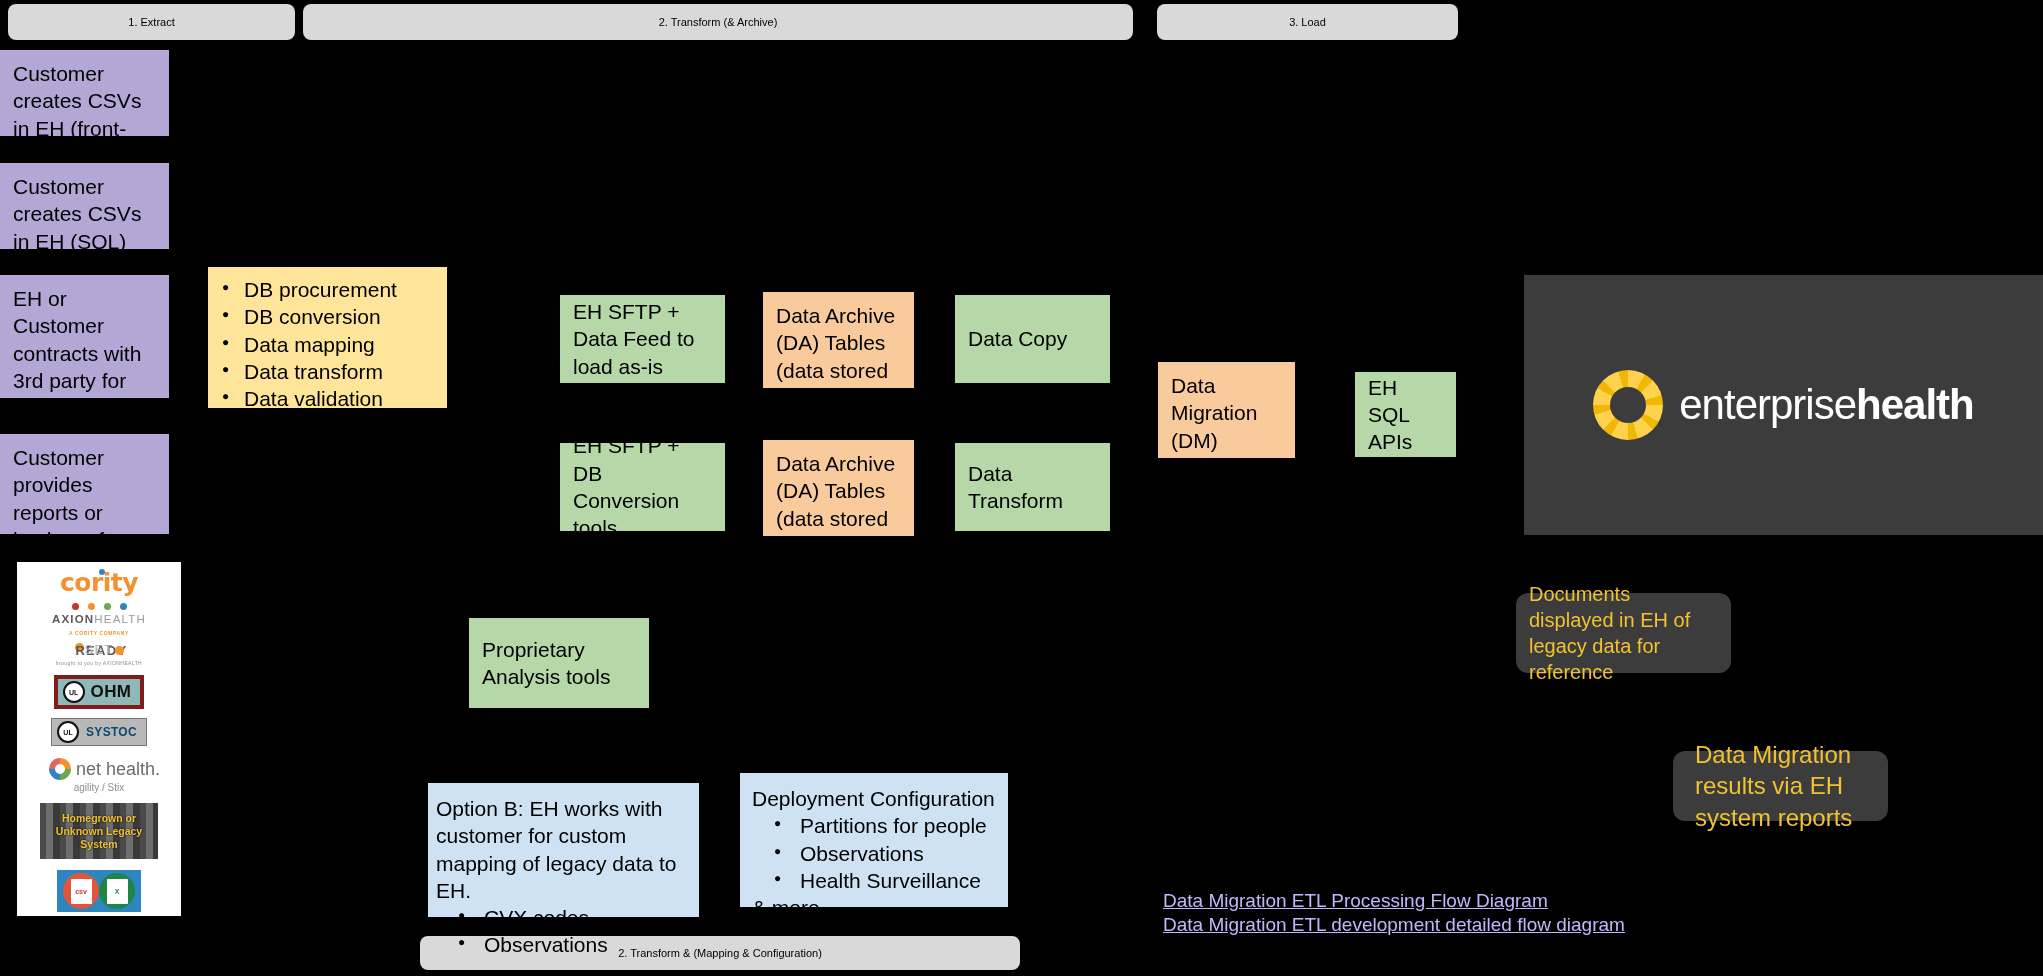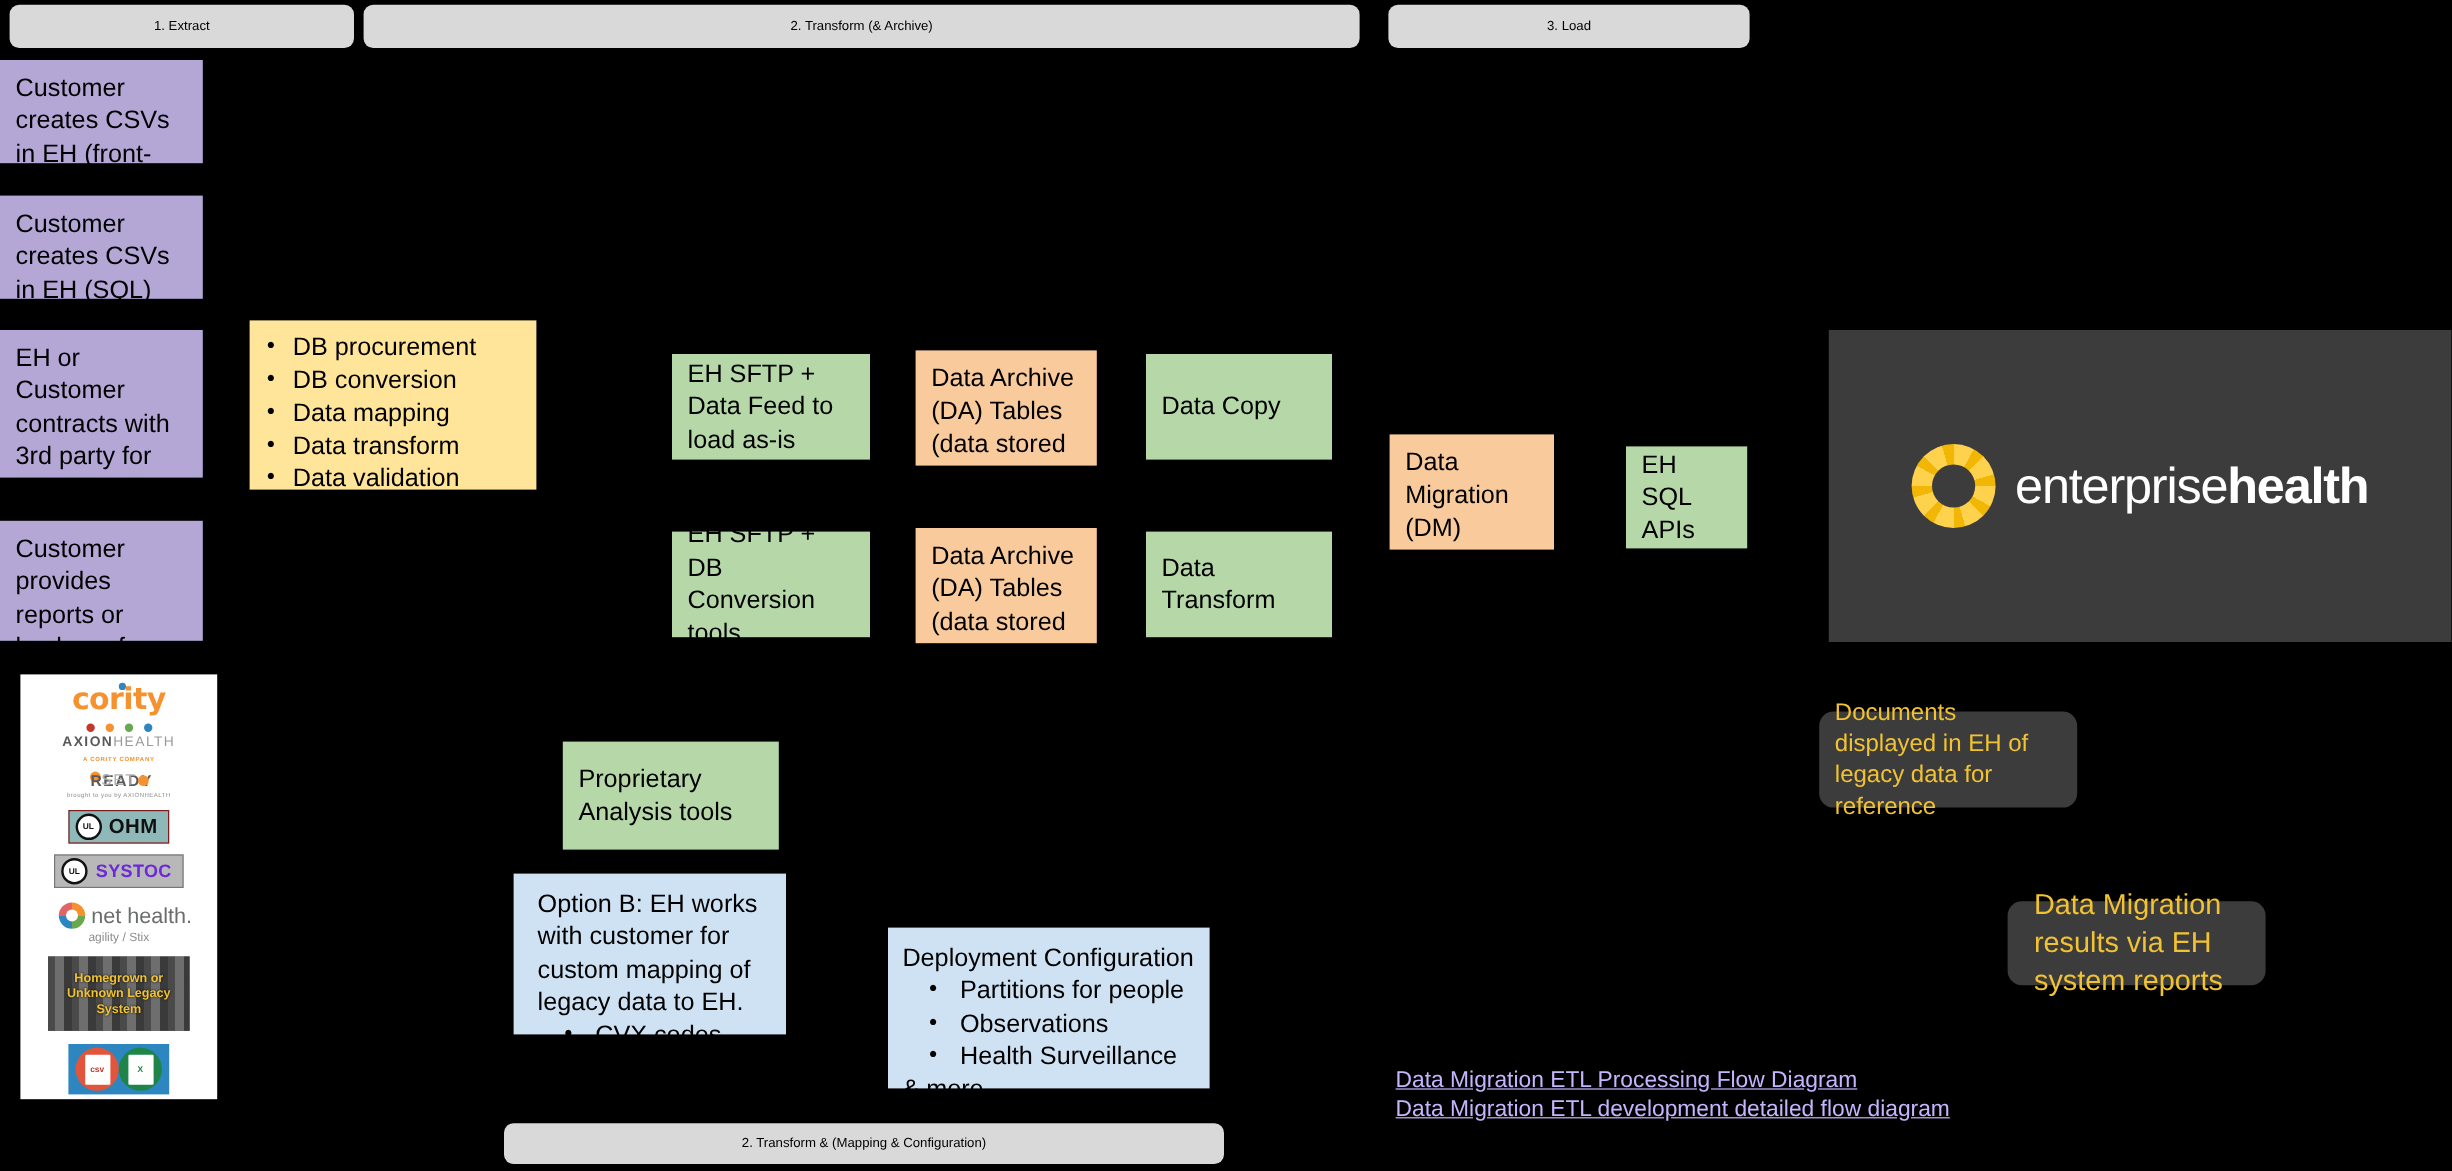--- a/index.html
+++ b/index.html
@@ -39,28 +39,28 @@
   .axdots{display:flex;gap:9px;margin-top:5px;}
   .axdots i{width:7px;height:7px;border-radius:50%;display:block;}
   .lg-axion{font-size:11.5px;letter-spacing:1.2px;color:#58595b;font-weight:700;line-height:1.2;}
   .lg-axion span{color:#9a9b9e;font-weight:500;}
   .lg-axionsub{font-size:5px;color:#f5922f;letter-spacing:.6px;font-weight:700;}
   .lg-ready{font-size:13px;letter-spacing:1.3px;color:#58595b;font-weight:700;line-height:1.2;margin-top:3px;}
   .lg-ready span{color:#b0b1b3;font-weight:400;}
   .lg-ready em{display:inline-block;width:9px;height:9px;border-radius:50%;background:#f5922f;
                vertical-align:-1px;margin-left:1px;}
   .lg-readysub{font-size:5px;color:#8b8c8e;letter-spacing:.4px;}
-  .lg-ohm{background:#8fb8b8;border:1px solid #7f1d1d;display:flex;align-items:center;gap:6px;
+  .lg-ohm{background:#8fb8b8;border:4px solid #7f1d1d;display:flex;align-items:center;gap:6px;
           padding:2px 9px 2px 5px;margin-top:6px;}
   .ulmark{width:18px;height:18px;border-radius:50%;border:2px solid #111;background:#fff;
           font-size:7px;font-weight:700;display:flex;align-items:center;justify-content:center;color:#111;}
   .lg-ohm b{font-size:17px;color:#111;letter-spacing:.4px;}
   .lg-systoc{background:#b8b8b8;border:1px solid #777;display:flex;align-items:center;gap:7px;
              padding:2px 9px 2px 5px;margin-top:6px;}
-  .lg-systoc b{font-size:15px;color:#6d28d9;letter-spacing:.3px;}
+  .lg-systoc b{font-size:12px;color:#0c4a6e;letter-spacing:.3px;}
   .nh{display:flex;align-items:center;gap:5px;margin-top:9px;padding-left:11px;}
   .nhring{width:22px;height:22px;border-radius:50%;
           background:conic-gradient(#f5922f 0 25%,#6aa84f 0 50%,#2e86c1 0 75%,#e06666 0 100%);
           position:relative;}
   .nhring:after{content:"";position:absolute;inset:6px;border-radius:50%;background:#fff;}
   .nhtxt{font-size:18px;color:#6b6c6e;line-height:1;}
   .nhsub{font-size:10px;color:#8b8c8e;text-align:center;margin-top:-1px;}
   .legacyimg{width:118px;height:86px;margin-top:7px;position:relative;
              background:
                repeating-linear-gradient(90deg,#4a4a4a 0 6px,#6e6e6e 6px 13px,#3a3a3a 13px 20px),
@@ -213,21 +213,21 @@
   <span class="ehword"><span>enterprise</span><b>health</b></span>
 </div>
 
 <div class="abs box dark vcenter" style="left:1516px;top:593px;width:215px;height:80px;font-size:20px;">
   <span>Documents displayed in EH of legacy data for reference</span>
 </div>
 <div class="abs box dark vcenter" style="left:1673px;top:751px;width:215px;height:70px;font-size:24px;padding-left:22px;">
   <span>Data Migration results via EH system reports</span>
 </div>
 
-<div class="abs box blue" style="left:428px;top:728px;width:227px;height:134px;padding:12px 20px;">
+<div class="abs box blue" style="left:428px;top:783px;width:271px;height:134px;padding:12px 8px;">
   <div>Option B: EH works with customer for custom mapping of legacy data to EH.</div>
   <ul class="bul indent">
     <li>CVX codes</li>
     <li>Observations</li>
   </ul>
 </div>
 <div class="abs box blue" style="left:740px;top:773px;width:268px;height:134px;padding:12px 12px;">
   <div>Deployment Configuration</div>
   <ul class="bul indent">
     <li>Partitions for people</li>

